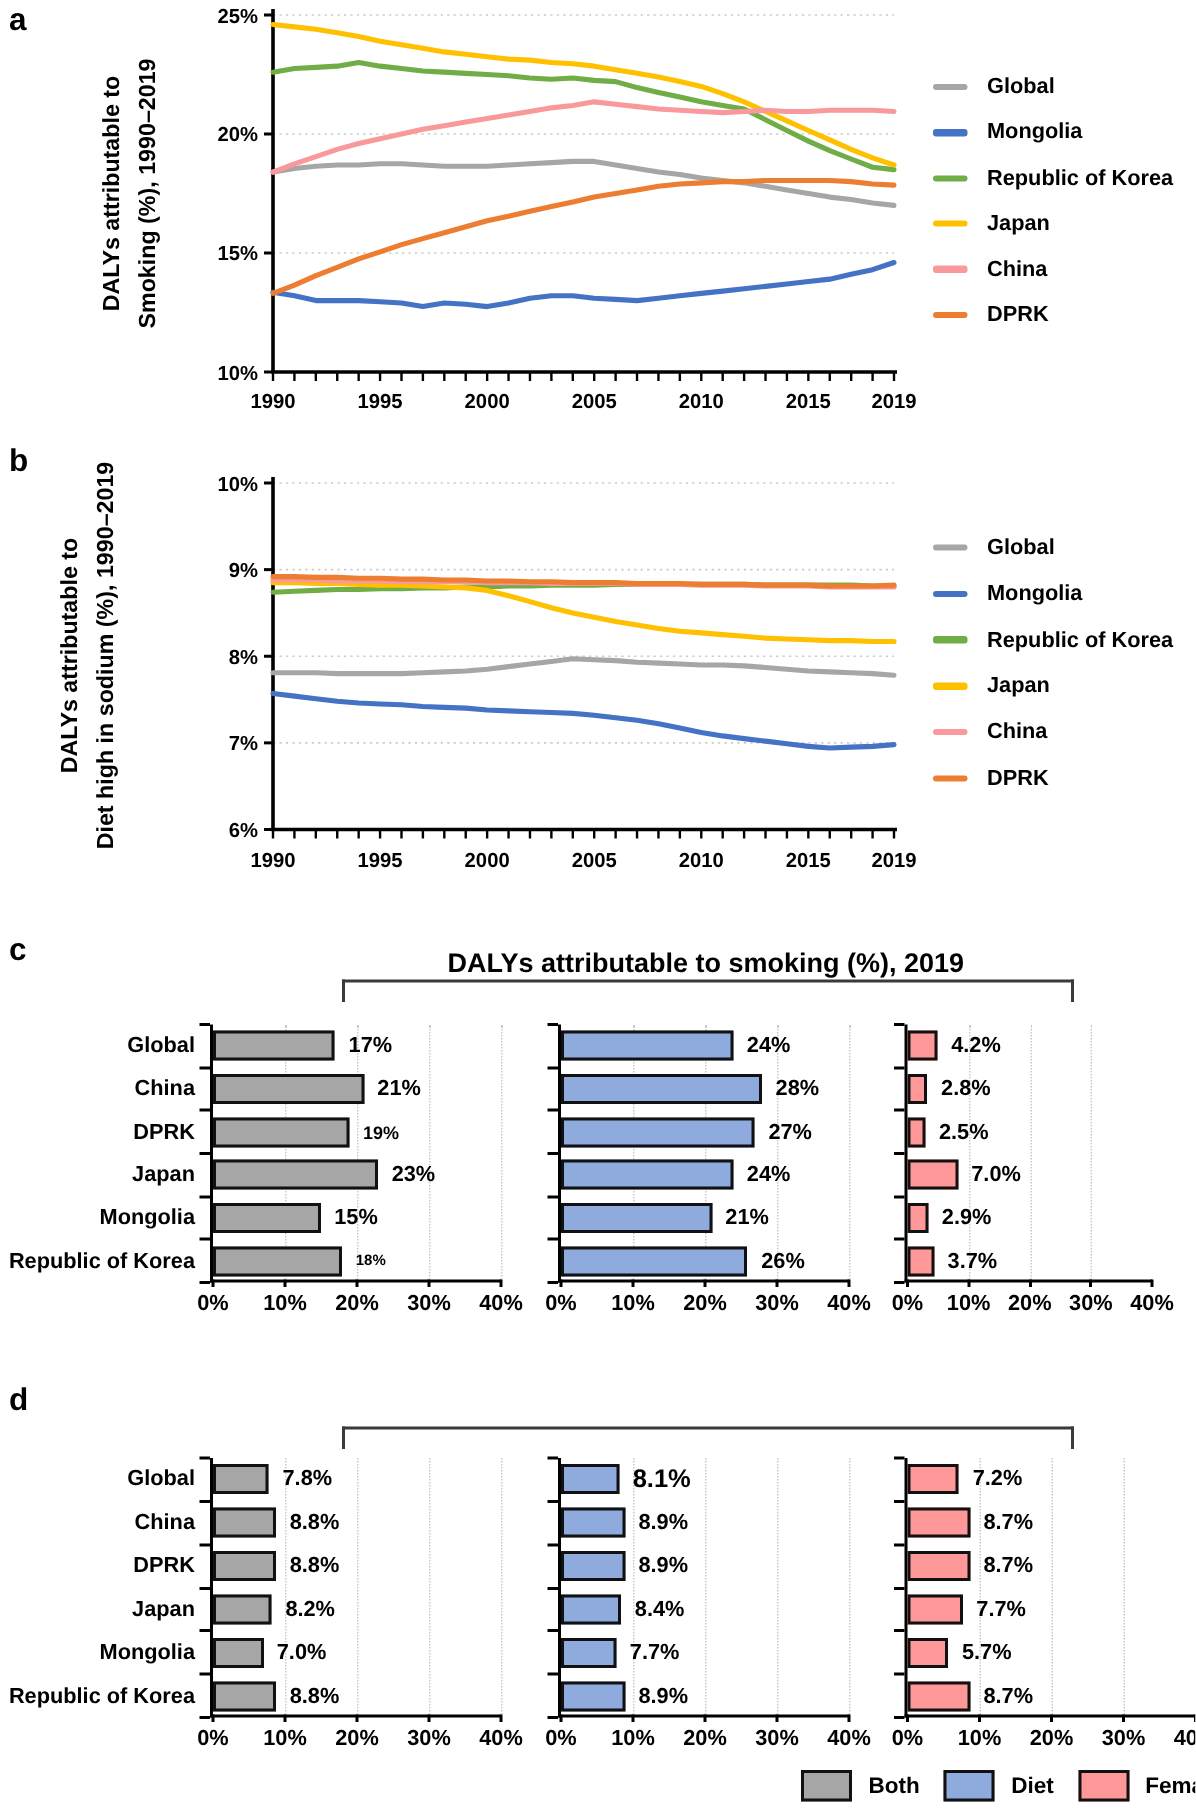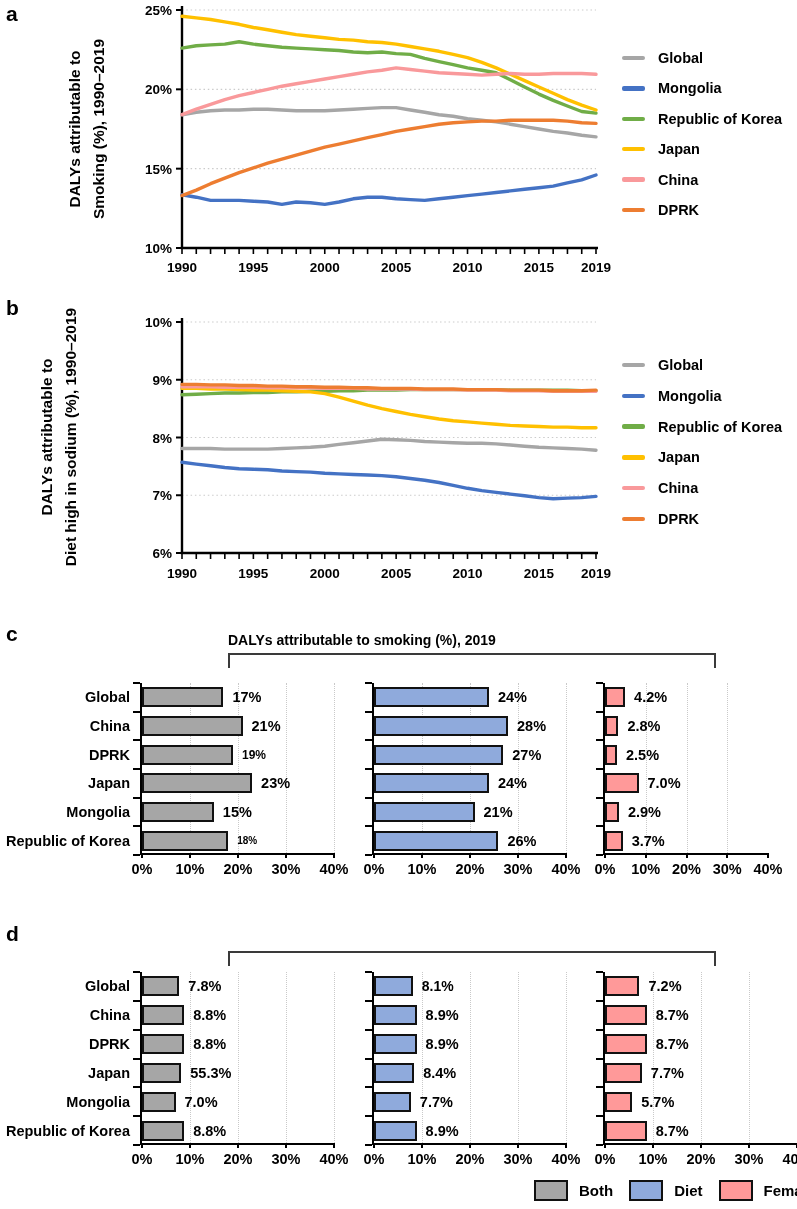--- a/index.html
+++ b/index.html
@@ -1,19 +1,19 @@
 <!DOCTYPE html>
 <html><head>
 <meta charset="utf-8">
 <style>
   html,body{margin:0;padding:0;background:#fff;}
   body{font-family:"Liberation Sans",sans-serif;font-weight:700;color:#000;}
   #fig{position:relative;width:797px;height:1209px;background:#fff;overflow:hidden;}
   .plabel{position:absolute;left:6px;font-size:21px;font-weight:700;}
-  .btitle{position:absolute;left:228px;width:485px;font-size:14px;font-weight:700;white-space:nowrap;}
+  .btitle{position:absolute;left:228px;width:485px;text-align:center;font-size:18px;font-weight:700;white-space:nowrap;}
   .bracket{position:absolute;left:228px;width:484px;height:13px;
            border-top:2px solid #3a3a3a;border-left:2px solid #3a3a3a;border-right:2px solid #3a3a3a;}
   .chart-host{position:absolute;}
   .legend-host{position:absolute;width:180px;}
   .ytitle{position:absolute;width:0;height:0;}
   .ytitle-inner{position:absolute;left:-170px;top:-25px;width:340px;height:50px;
                 transform:rotate(-90deg);text-align:center;font-size:15.5px;line-height:1.55;font-weight:700;}
   svg text{font-family:"Liberation Sans",sans-serif;font-weight:700;font-size:13.5px;fill:#000;}
 </style>
 </head>
@@ -363,21 +363,21 @@
       <div style="position: absolute; left: -9px; top: 114.333px; width: 7px; height: 2px; background: rgb(0, 0, 0);"></div>
       <div style="position: absolute; left: -9px; top: 143.167px; width: 7px; height: 2px; background: rgb(0, 0, 0);"></div>
       <div style="position: absolute; left: -9px; top: 172px; width: 7px; height: 2px; background: rgb(0, 0, 0);"></div>
       <div style="position: absolute; left: 0px; top: 4.41667px; width: 37.3425px; height: 20px; background: rgb(166, 166, 166); border: 2px solid rgb(17, 17, 17); box-sizing: border-box;"></div>
       <div style="position: absolute; left: 46.3425px; top: 3.41667px; height: 22px; display: flex; align-items: center; font-size: 14.5px; white-space: nowrap;">7.8%</div>
       <div style="position: absolute; left: 0px; top: 33.25px; width: 42.13px; height: 20px; background: rgb(166, 166, 166); border: 2px solid rgb(17, 17, 17); box-sizing: border-box;"></div>
       <div style="position: absolute; left: 51.13px; top: 32.25px; height: 22px; display: flex; align-items: center; font-size: 14.5px; white-space: nowrap;">8.8%</div>
       <div style="position: absolute; left: 0px; top: 62.0833px; width: 42.13px; height: 20px; background: rgb(166, 166, 166); border: 2px solid rgb(17, 17, 17); box-sizing: border-box;"></div>
       <div style="position: absolute; left: 51.13px; top: 61.0833px; height: 22px; display: flex; align-items: center; font-size: 14.5px; white-space: nowrap;">8.8%</div>
       <div style="position: absolute; left: 0px; top: 90.9167px; width: 39.2575px; height: 20px; background: rgb(166, 166, 166); border: 2px solid rgb(17, 17, 17); box-sizing: border-box;"></div>
-      <div style="position: absolute; left: 48.2575px; top: 89.9167px; height: 22px; display: flex; align-items: center; font-size: 14.5px; white-space: nowrap;">55.3%</div>
+      <div style="position: absolute; left: 48.2575px; top: 89.9167px; height: 22px; display: flex; align-items: center; font-size: 14.5px; white-space: nowrap;">8.2%</div>
       <div style="position: absolute; left: 0px; top: 119.75px; width: 33.5125px; height: 20px; background: rgb(166, 166, 166); border: 2px solid rgb(17, 17, 17); box-sizing: border-box;"></div>
       <div style="position: absolute; left: 42.5125px; top: 118.75px; height: 22px; display: flex; align-items: center; font-size: 14.5px; white-space: nowrap;">7.0%</div>
       <div style="position: absolute; left: 0px; top: 148.583px; width: 42.13px; height: 20px; background: rgb(166, 166, 166); border: 2px solid rgb(17, 17, 17); box-sizing: border-box;"></div>
       <div style="position: absolute; left: 51.13px; top: 147.583px; height: 22px; display: flex; align-items: center; font-size: 14.5px; white-space: nowrap;">8.8%</div>
       <div style="position: absolute; left: calc(0% - 1px); top: 100%; width: 2px; height: 5px; background: rgb(0, 0, 0);"></div>
       <div style="position: absolute; left: 0%; top: calc(100% + 8px); transform: translateX(-50%); font-size: 14.5px; white-space: nowrap;">0%</div>
       <div style="position: absolute; left: calc(25% - 1px); top: 100%; width: 2px; height: 5px; background: rgb(0, 0, 0);"></div>
       <div style="position: absolute; left: 25%; top: calc(100% + 8px); transform: translateX(-50%); font-size: 14.5px; white-space: nowrap;">10%</div>
       <div style="position: absolute; left: calc(50% - 1px); top: 100%; width: 2px; height: 5px; background: rgb(0, 0, 0);"></div>
       <div style="position: absolute; left: 50%; top: calc(100% + 8px); transform: translateX(-50%); font-size: 14.5px; white-space: nowrap;">20%</div>
@@ -392,21 +392,21 @@
       <div style="position: absolute; left: 75%; top: 0px; bottom: 0px; border-left: 1px dotted rgb(201, 201, 201);"></div>
       <div style="position: absolute; left: 100%; top: 0px; bottom: 0px; border-left: 1px dotted rgb(201, 201, 201);"></div>
       <div style="position: absolute; left: -9px; top: -1px; width: 7px; height: 2px; background: rgb(0, 0, 0);"></div>
       <div style="position: absolute; left: -9px; top: 27.8333px; width: 7px; height: 2px; background: rgb(0, 0, 0);"></div>
       <div style="position: absolute; left: -9px; top: 56.6667px; width: 7px; height: 2px; background: rgb(0, 0, 0);"></div>
       <div style="position: absolute; left: -9px; top: 85.5px; width: 7px; height: 2px; background: rgb(0, 0, 0);"></div>
       <div style="position: absolute; left: -9px; top: 114.333px; width: 7px; height: 2px; background: rgb(0, 0, 0);"></div>
       <div style="position: absolute; left: -9px; top: 143.167px; width: 7px; height: 2px; background: rgb(0, 0, 0);"></div>
       <div style="position: absolute; left: -9px; top: 172px; width: 7px; height: 2px; background: rgb(0, 0, 0);"></div>
       <div style="position: absolute; left: 0px; top: 4.41667px; width: 38.7787px; height: 20px; background: rgb(143, 170, 220); border: 2px solid rgb(17, 17, 17); box-sizing: border-box;"></div>
-      <div style="position: absolute; left: 47.7787px; top: 3.41667px; height: 22px; display: flex; align-items: center; font-size: 14px; white-space: nowrap;">8.1%</div>
+      <div style="position: absolute; left: 47.7787px; top: 3.41667px; height: 22px; display: flex; align-items: center; font-size: 17px; white-space: nowrap;">8.1%</div>
       <div style="position: absolute; left: 0px; top: 33.25px; width: 42.6088px; height: 20px; background: rgb(143, 170, 220); border: 2px solid rgb(17, 17, 17); box-sizing: border-box;"></div>
       <div style="position: absolute; left: 51.6088px; top: 32.25px; height: 22px; display: flex; align-items: center; font-size: 14.5px; white-space: nowrap;">8.9%</div>
       <div style="position: absolute; left: 0px; top: 62.0833px; width: 42.6088px; height: 20px; background: rgb(143, 170, 220); border: 2px solid rgb(17, 17, 17); box-sizing: border-box;"></div>
       <div style="position: absolute; left: 51.6088px; top: 61.0833px; height: 22px; display: flex; align-items: center; font-size: 14.5px; white-space: nowrap;">8.9%</div>
       <div style="position: absolute; left: 0px; top: 90.9167px; width: 40.215px; height: 20px; background: rgb(143, 170, 220); border: 2px solid rgb(17, 17, 17); box-sizing: border-box;"></div>
       <div style="position: absolute; left: 49.215px; top: 89.9167px; height: 22px; display: flex; align-items: center; font-size: 14.5px; white-space: nowrap;">8.4%</div>
       <div style="position: absolute; left: 0px; top: 119.75px; width: 36.8638px; height: 20px; background: rgb(143, 170, 220); border: 2px solid rgb(17, 17, 17); box-sizing: border-box;"></div>
       <div style="position: absolute; left: 45.8638px; top: 118.75px; height: 22px; display: flex; align-items: center; font-size: 14.5px; white-space: nowrap;">7.7%</div>
       <div style="position: absolute; left: 0px; top: 148.583px; width: 42.6088px; height: 20px; background: rgb(143, 170, 220); border: 2px solid rgb(17, 17, 17); box-sizing: border-box;"></div>
       <div style="position: absolute; left: 51.6088px; top: 147.583px; height: 22px; display: flex; align-items: center; font-size: 14.5px; white-space: nowrap;">8.9%</div>

